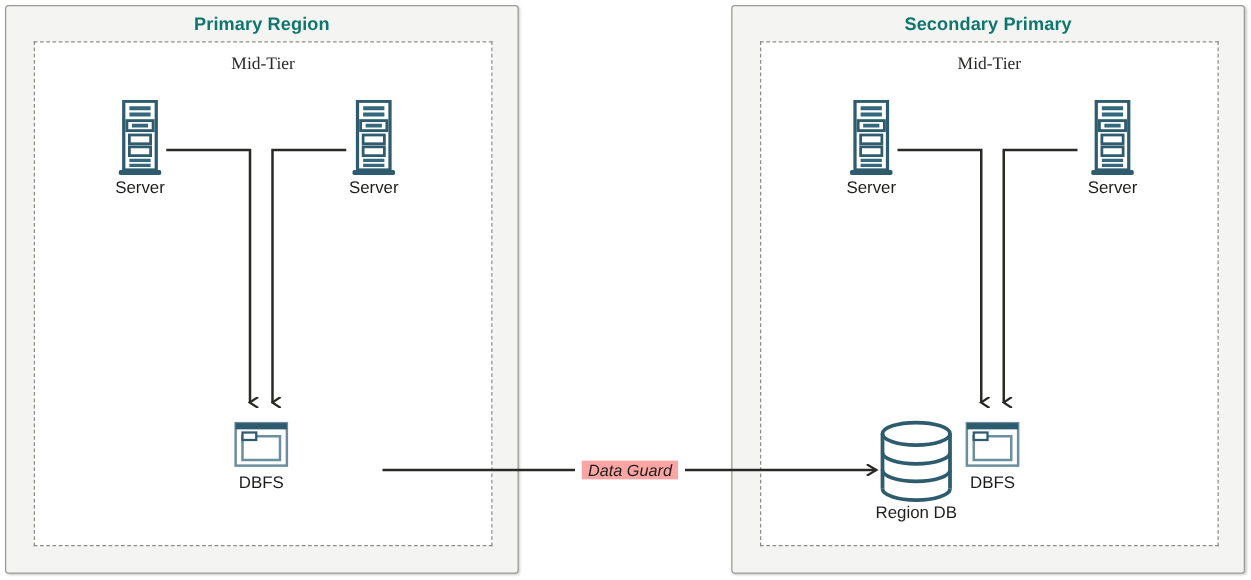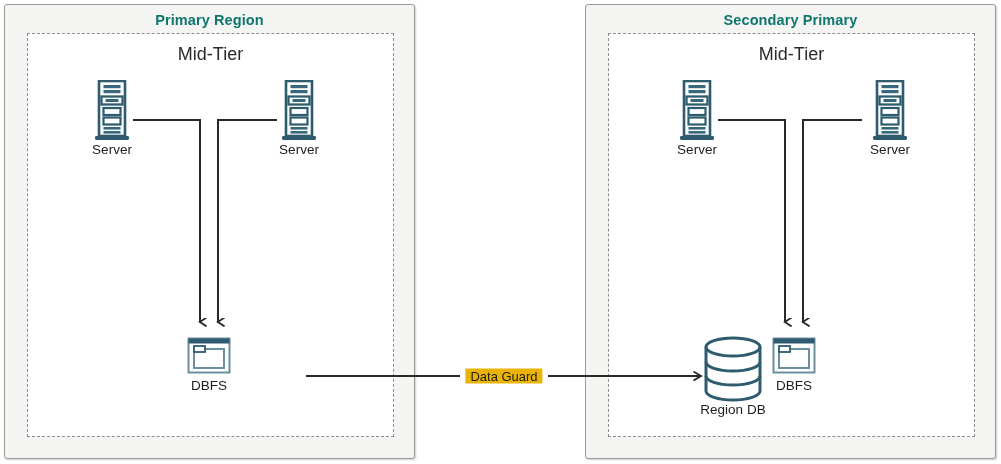--- a/index.html
+++ b/index.html
@@ -46,22 +46,23 @@
     background: #ffffff;
     border: 1px dashed #8d8d88;
     box-sizing: border-box;
   }
   .midtier-title {
     position: absolute;
     left: 0;
     right: 0;
     top: 10px;
     text-align: center;
-    font-size: 18px;
+    font-size: 14px;
     color: #2a2a28;
+    font-family: Liberation Serif, serif;
   }
 
   
   .node {
     position: absolute;
   }
   .node .caption {
     position: absolute;
     left: 50%;
     transform: translateX(-50%);
@@ -82,24 +83,25 @@
     width: 1001px;
     height: 464px;
     pointer-events: none;
   }
 
   
   .edge-label {
     position: absolute;
     font-size: 13px;
     color: #1d1d1b;
-    background: #eab308;
+    background: #fca5a5;
     padding: 0 5px;
     white-space: nowrap;
     transform: translate(-50%, -50%);
+    font-style: italic;
   }
 </style>
 </head>
 <body>
 
 <div id="canvas">
 
   <div class="region" id="region-primary" style="left:4px; top:4px; width:411px; height:455px;">
     <div class="region-title">Primary Region</div>
 

